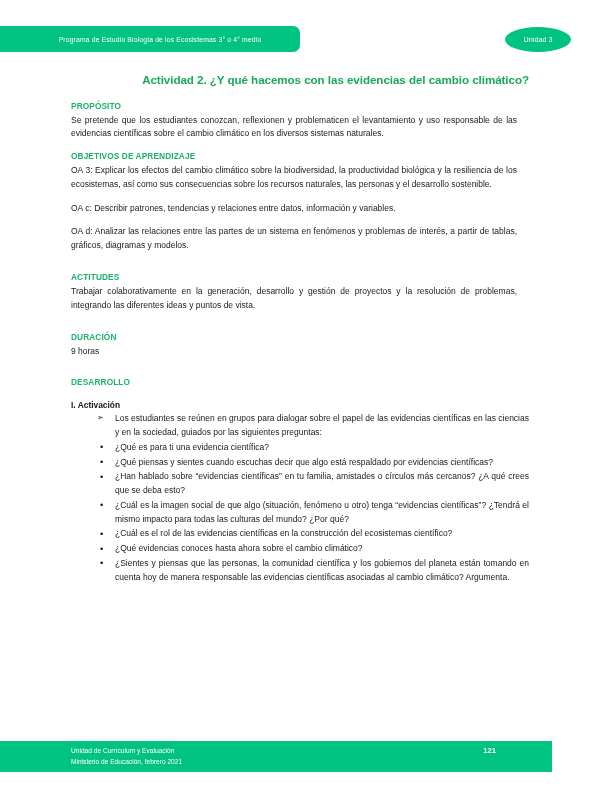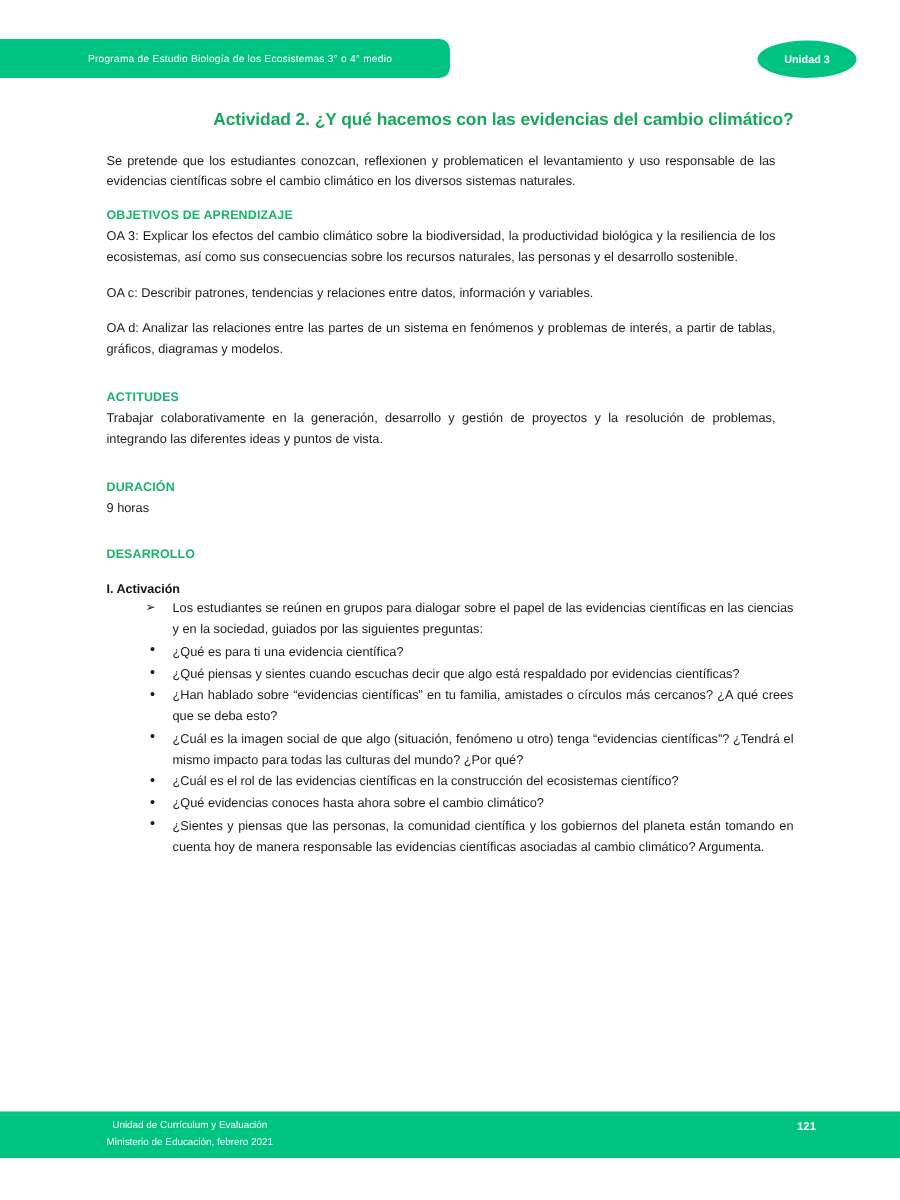--- a/index.html
+++ b/index.html
@@ -48,21 +48,21 @@
     height: 25px;
     background: #00C281;
     border-radius: 50%;
     display: flex;
     align-items: center;
     justify-content: center;
   }
   .unit-badge-text {
     color: #ffffff;
     font-size: 7.2px;
-    font-weight: bold;
+    font-weight: normal;
     white-space: nowrap;
   }
 
   
   .content {
     position: absolute;
     top: 72px;
     left: 71px;
     width: 458px;
   }
@@ -142,24 +142,23 @@
     font-size: 9px;
     line-height: 1.62;
     font-family: "DejaVu Sans", sans-serif;
   }
 
   
   .footer-bar {
     position: absolute;
     left: 0;
     bottom: 28px;
-    width: 600px;
+    width: 552px;
     height: 31px;
     background: #00C281;
-    text-align: center;
   }
   .footer-left {
     position: absolute;
     left: 71px;
     top: 5px;
     color: #ffffff;
     font-size: 6.6px;
     line-height: 1.65;
   }
   .footer-page {
@@ -180,20 +179,21 @@
   </div>
   <div class="unit-badge">
     <span class="unit-badge-text">Unidad 3</span>
   </div>
 </div>
 
 <div class="content">
 
   <h1 class="activity-title">Actividad 2. ¿Y qué hacemos con las evidencias del cambio climático?</h1>
 
+  <div class="section-head">PROPÓSITO</div>
   <p class="para">Se pretende que los estudiantes conozcan, reflexionen y problematicen el levantamiento y uso responsable de las evidencias científicas sobre el cambio climático en los diversos sistemas naturales.</p>
 
   <div class="section-head">OBJETIVOS DE APRENDIZAJE</div>
   <p class="para">OA 3: Explicar los efectos del cambio climático sobre la biodiversidad, la productividad biológica y la resiliencia de los ecosistemas, así como sus consecuencias sobre los recursos naturales, las personas y el desarrollo sostenible.</p>
   <p class="para">OA c: Describir patrones, tendencias y relaciones entre datos, información y variables.</p>
   <p class="para">OA d: Analizar las relaciones entre las partes de un sistema en fenómenos y problemas de interés, a partir de tablas, gráficos, diagramas y modelos.</p>
 
   <div class="gap-sm"></div>
 
   <div class="section-head">ACTITUDES</div>

